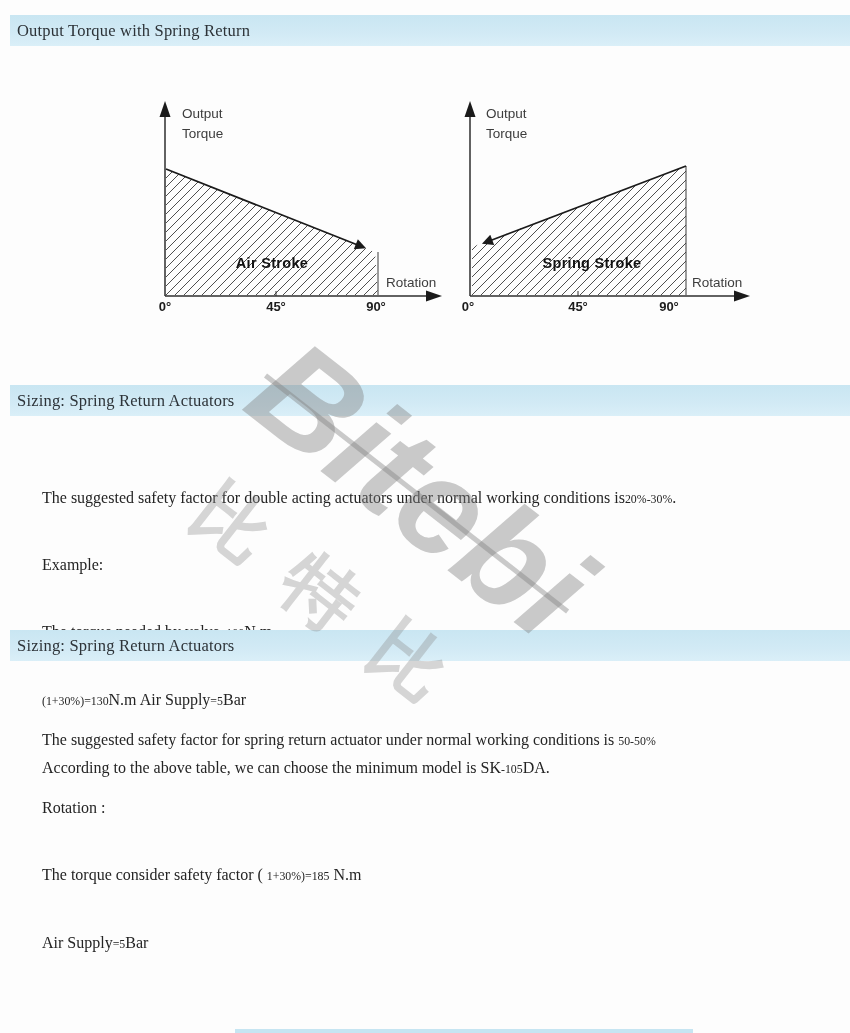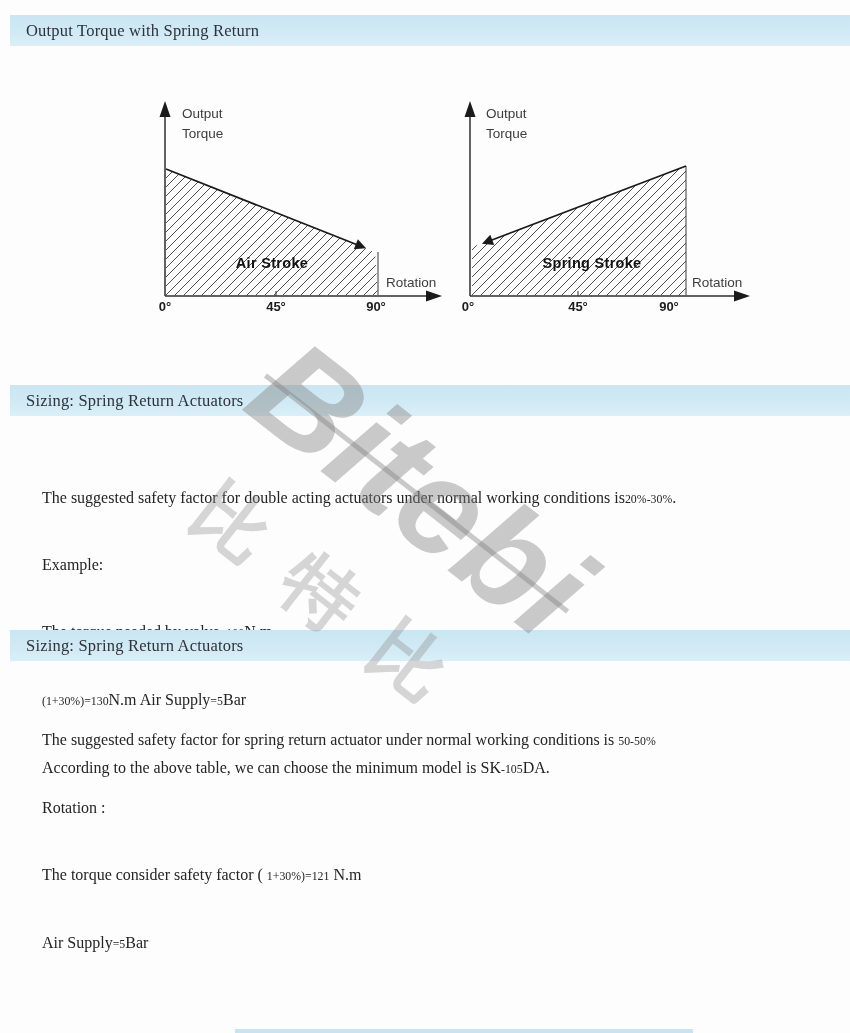--- a/index.html
+++ b/index.html
@@ -1,20 +1,20 @@
 <!DOCTYPE html>
 <html><head>
 <meta charset="utf-8">
 <style>
   html,body{margin:0;padding:0;background:#fff;}
   .page{position:relative;width:850px;height:1033px;background:#fdfdfd;overflow:hidden;
         font-family:"Liberation Serif",serif;}
   .bar{position:absolute;left:10px;right:0;height:31px;
        background:linear-gradient(180deg,#c9e6f2 0%,#d2eaf5 60%,#daeff8 100%);
-       display:flex;align-items:center;padding-left:16px;box-sizing:border-box;}
+       display:flex;align-items:center;padding-left:7px;box-sizing:border-box;}
   .bar-title{font-size:16.5px;color:#2d3338;letter-spacing:.2px;}
   #bar-top{top:15px;}
   #bar-s1{top:385px;}
   #bar-s2{top:630px;}
   .para{position:absolute;left:42px;width:800px;font-size:16px;color:#242424;
         white-space:pre-wrap;}
   #para1{top:442px;line-height:22.3px;}
   #para2{top:684px;line-height:22.4px;}
   .para .line{min-height:1em;}
   .num{font-size:.74em;margin-top:24px;}
@@ -107,21 +107,21 @@
     <div class="line"><span class="num">(1+30%)=130</span>N.m Air Supply<span class="num">=5</span>Bar</div>
     <div class="line">According to the above table, we can choose the minimum model is SK<span class="num">-105</span>DA.</div>
   </div>
 
   <div class="bar" id="bar-s2">
     <span class="bar-title">Sizing: Spring Return Actuators</span>
   </div>
   <div class="para" id="para2">
     <div class="line">The suggested safety factor for spring return actuator under normal working conditions is <span class="num">50-50%</span></div>
     <div class="line">Rotation :</div>
-    <div class="line">The torque consider safety factor ( <span class="num">1+30%)=121</span> N.m</div>
+    <div class="line">The torque consider safety factor ( <span class="num">1+30%)=185</span> N.m</div>
     <div class="line">Air Supply<span class="num">=5</span>Bar</div>
     
     
     
     
     
     
     
     
     

